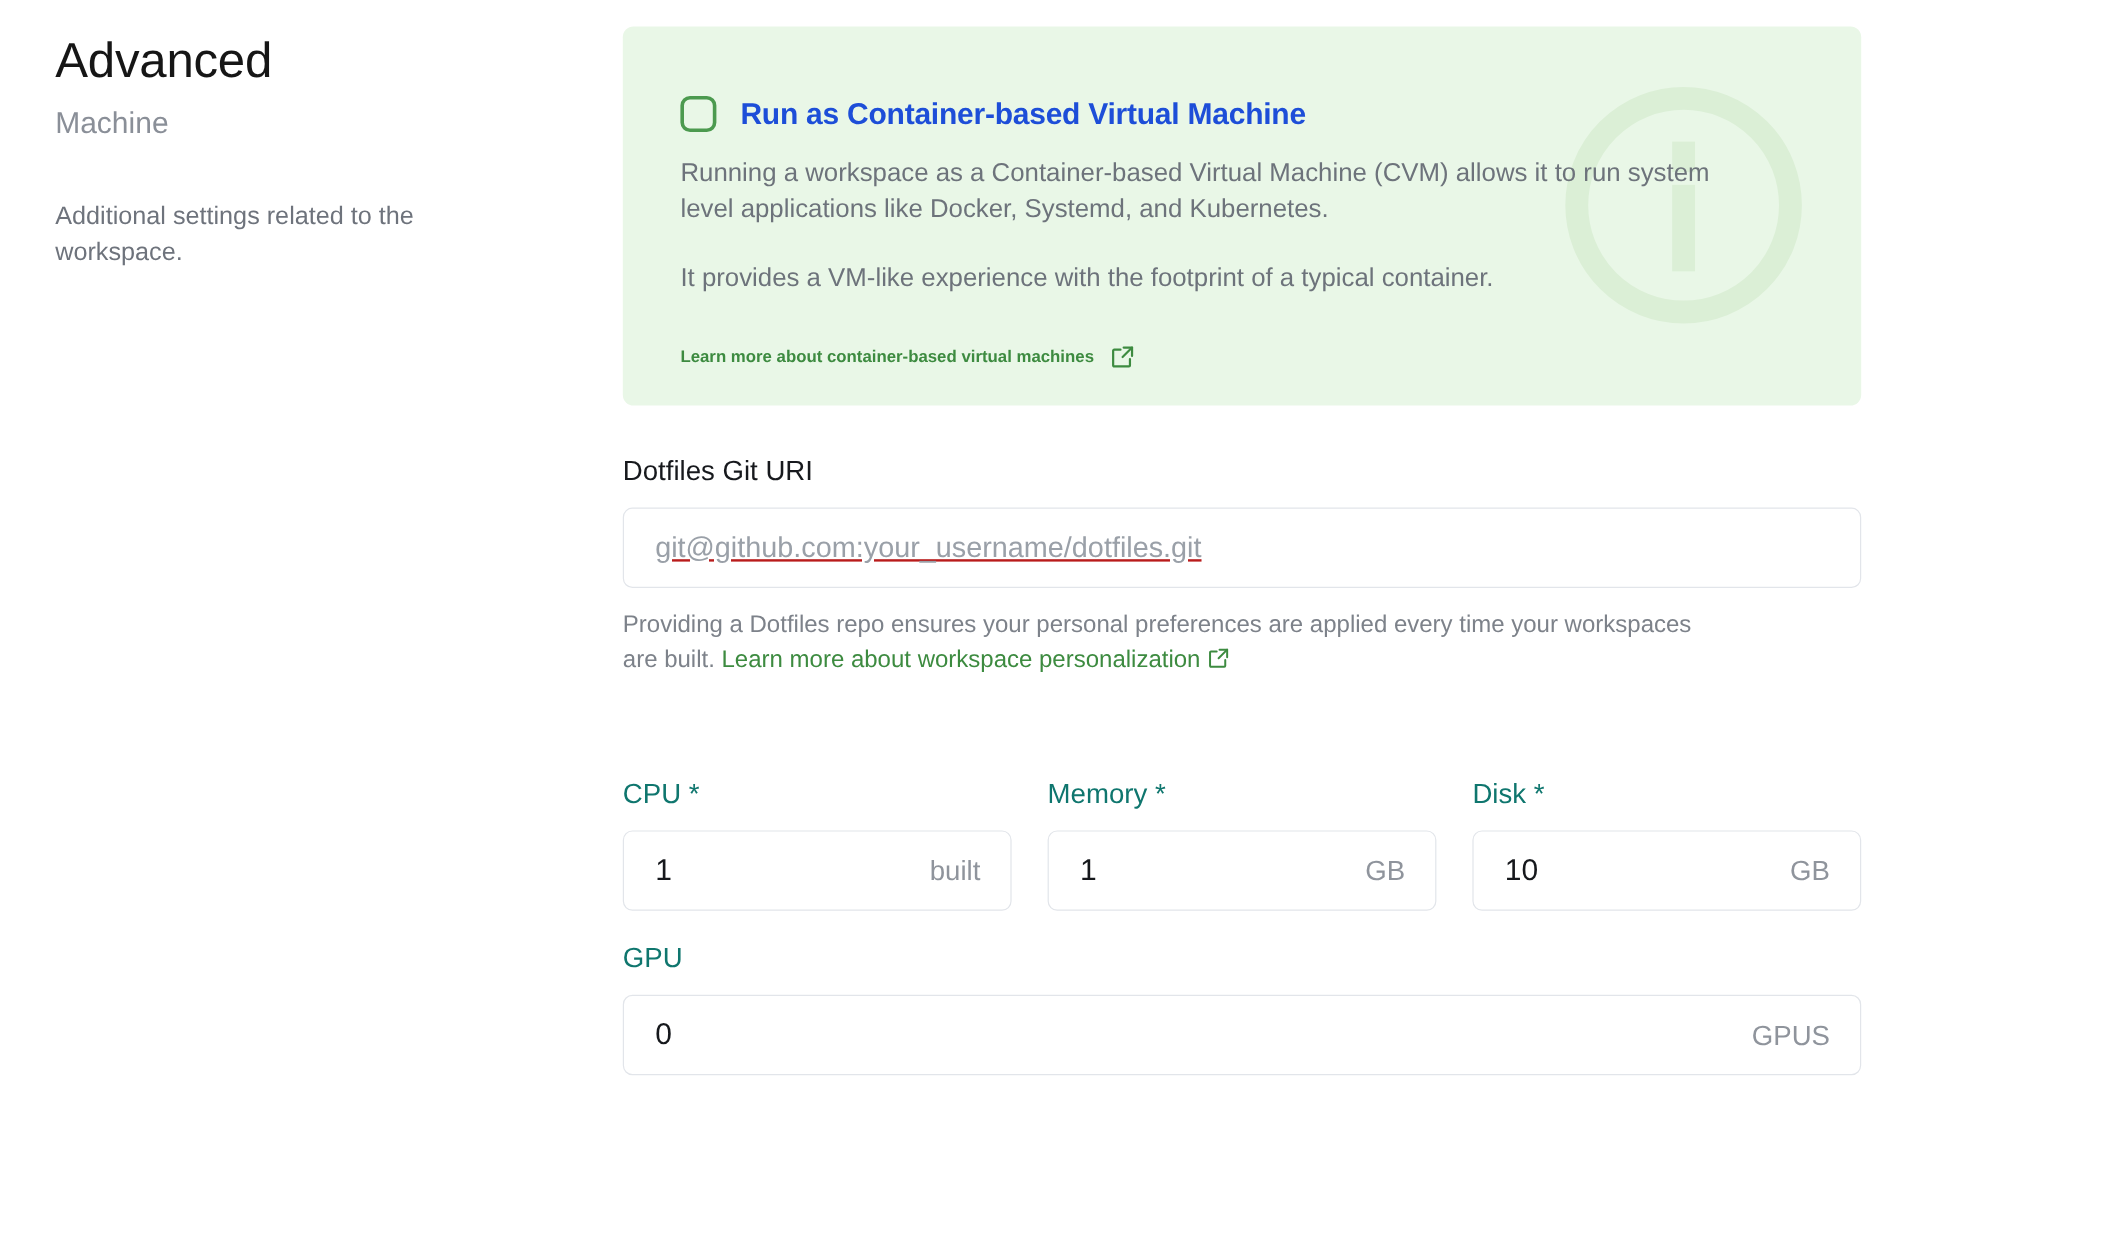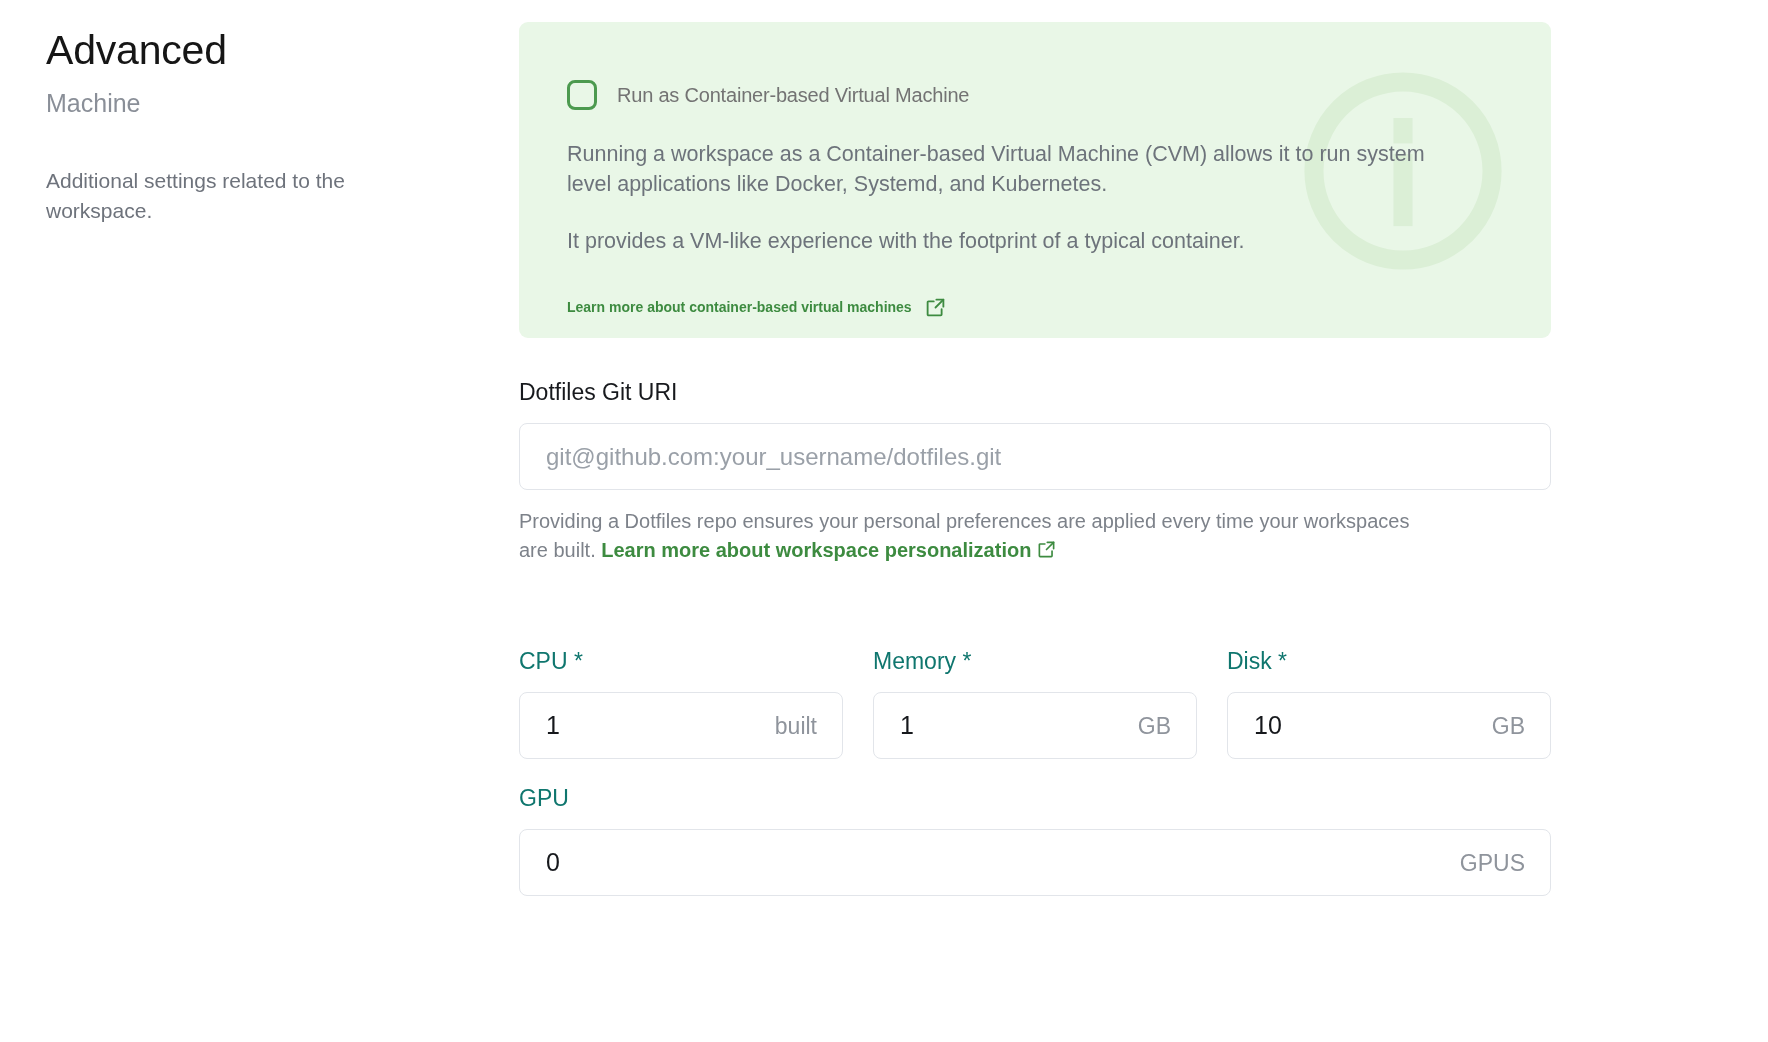--- a/index.html
+++ b/index.html
@@ -87,28 +87,28 @@
     width: 30px;
     height: 30px;
     min-width: 30px;
     border: 3px solid #4c9a4f;
     border-radius: 8px;
     background: transparent;
     display: block;
     cursor: pointer;
   }
   .cvm-title {
-    font-size: 20px;
-    font-weight: 400;
-    color: #737373;
+    font-size: 25px;
+    font-weight: 700;
+    color: #1d4ed8;
     letter-spacing: -0.2px;
     white-space: nowrap;
   }
   .cvm-para {
-    margin-top: 30px;
+    margin-top: 20px;
     font-size: 21.5px;
     line-height: 1.39;
     color: #6d737b;
     max-width: 906px;
   }
   .cvm-para.second { margin-top: 27px; }
   .cvm-link {
     display: inline-flex;
     align-items: center;
     gap: 13px;
@@ -133,36 +133,37 @@
   }
   .text-input {
     margin-top: 17px;
     width: 1032px;
     height: 67px;
     border: 1.5px solid #e2e5ea;
     border-radius: 8px;
     background: #ffffff;
     font-family: "Liberation Sans", sans-serif;
     font-size: 24px;
-    color: #0f172a;
+    color: #b91c1c;
     padding: 0 26px;
     outline: none;
+    text-decoration: underline;
   }
   .text-input::placeholder { color: #9aa0a8; }
 
   .helper {
     margin-top: 17px;
     font-size: 20px;
     line-height: 1.45;
     color: #7d828a;
     max-width: 900px;
   }
   .helper-link {
     color: #3d8b40;
-    font-weight: 700;
+    font-weight: 400;
     text-decoration: none;
     cursor: pointer;
   }
 
   
   .res-row {
     margin-top: 83px;
     display: flex;
     gap: 30px;
   }

